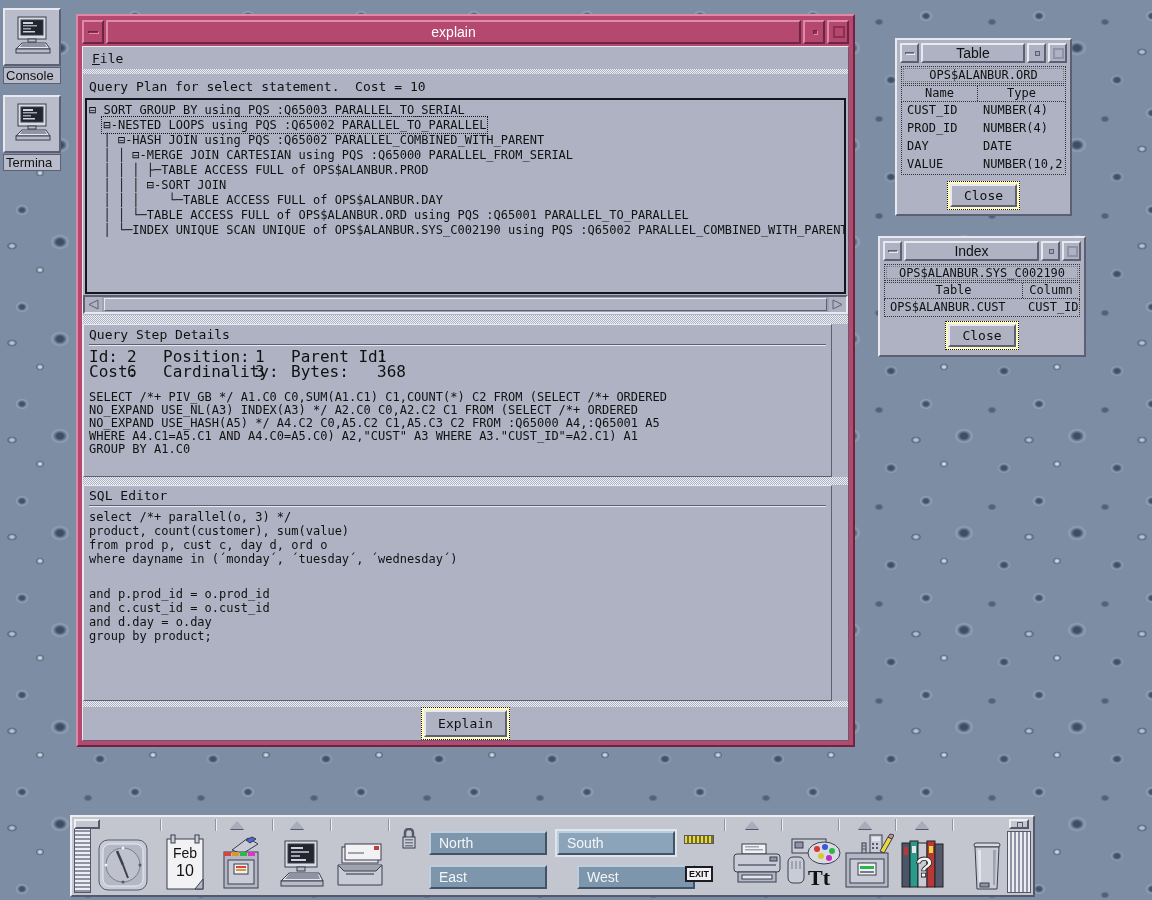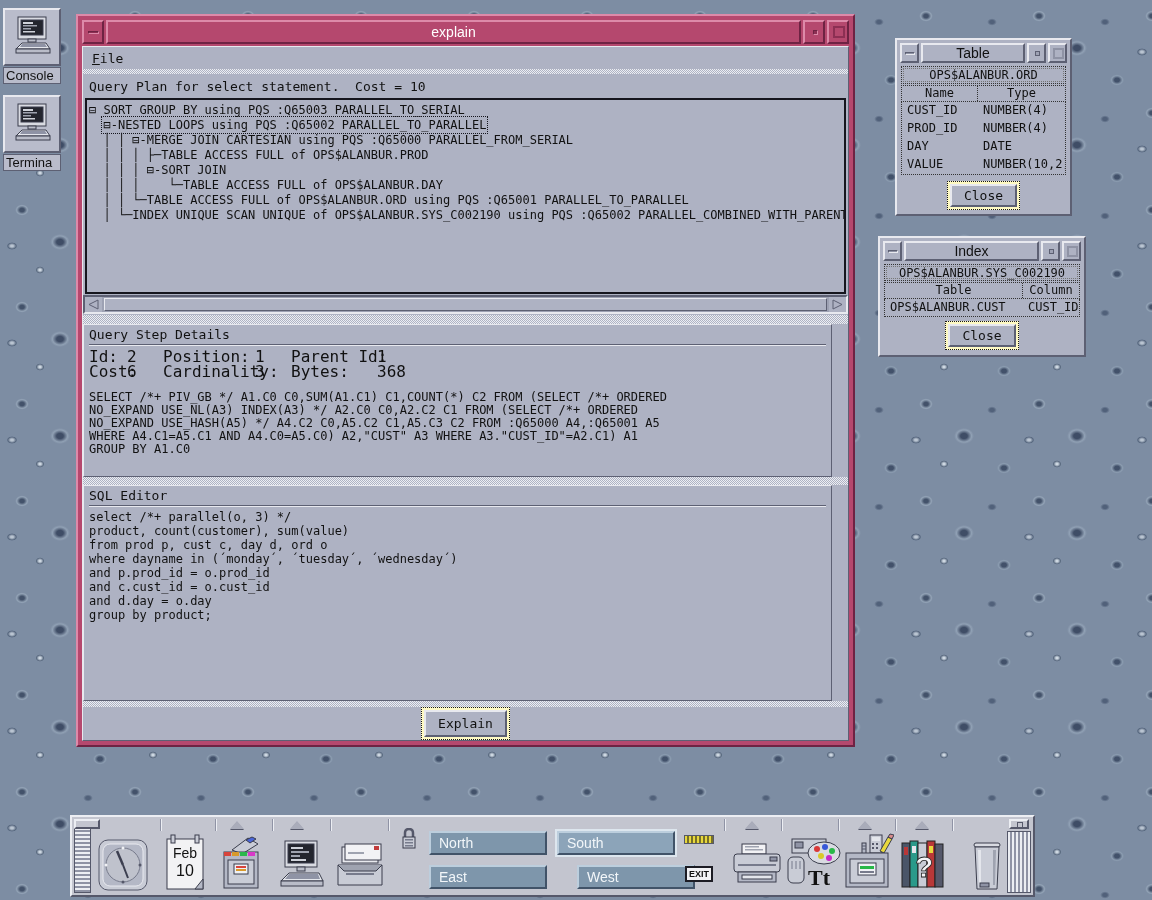--- a/index.html
+++ b/index.html
@@ -168,20 +168,21 @@
       <span id="menu-file"><span class="hot">F</span><span>ile</span></span>
     </div>
     <div class="hstipple stipple" style="height:5px;"></div>
     <div id="plan-label">Query Plan for select statement.  Cost = 10</div>
     <div id="tree-panel">
 
         <div class="tree-row"><span class="pfx"></span><span class="node">⊟ SORT GROUP BY using PQS :Q65003 PARALLEL_TO_SERIAL</span></div>
 
         <div class="tree-row"><span class="pfx">  </span><span class="node selected">⊟-NESTED LOOPS using PQS :Q65002 PARALLEL_TO_PARALLEL</span></div>
 
+        <div class="tree-row"><span class="pfx">  │ </span><span class="node">⊟-HASH JOIN using PQS :Q65002 PARALLEL_COMBINED_WITH_PARENT</span></div>
 
         <div class="tree-row"><span class="pfx">  │ │ </span><span class="node">⊟-MERGE JOIN CARTESIAN using PQS :Q65000 PARALLEL_FROM_SERIAL</span></div>
 
         <div class="tree-row"><span class="pfx">  │ │ │ </span><span class="node">├─TABLE ACCESS FULL of OPS$ALANBUR.PROD</span></div>
 
         <div class="tree-row"><span class="pfx">  │ │ │ </span><span class="node">⊟-SORT JOIN</span></div>
 
         <div class="tree-row"><span class="pfx">  │ │ │    </span><span class="node">└─TABLE ACCESS FULL of OPS$ALANBUR.DAY</span></div>
 
         <div class="tree-row"><span class="pfx">  │ │ </span><span class="node">└─TABLE ACCESS FULL of OPS$ALANBUR.ORD using PQS :Q65001 PARALLEL_TO_PARALLEL</span></div>
@@ -223,21 +224,21 @@
     <div class="hstipple stipple" style="height:8px;"></div>
     <div id="editor-pane" class="pane">
       <div class="pane-header">SQL Editor</div>
       <div class="groove"></div>
       <div style="line-height:14px;">
 
       <div class="mline" style="height:14px;line-height:14px;">select /*+ parallel(o, 3) */</div>
           <div class="mline" style="height:14px;line-height:14px;">product, count(customer), sum(value)</div>
           <div class="mline" style="height:14px;line-height:14px;">from prod p, cust c, day d, ord o</div>
           <div class="mline" style="height:14px;line-height:14px;">where dayname in (´monday´, ´tuesday´, ´wednesday´)</div>
-          <div class="mline" style="height:14px;line-height:14px;">and p.prod_id = o.prod_id</div>
+          <div class="mline" style="height:14px;line-height:14px;margin-top:21px;">and p.prod_id = o.prod_id</div>
           <div class="mline" style="height:14px;line-height:14px;">and c.cust_id = o.cust_id</div>
           <div class="mline" style="height:14px;line-height:14px;">and d.day = o.day</div>
           <div class="mline" style="height:14px;line-height:14px;">group by product;</div>
         </div>
     </div>
     <div class="hstipple stipple" style="height:6px;"></div>
     <div id="button-row">
       <span class="def-btn-ring">
         <button class="motif-btn">Explain</button>
       </span>

